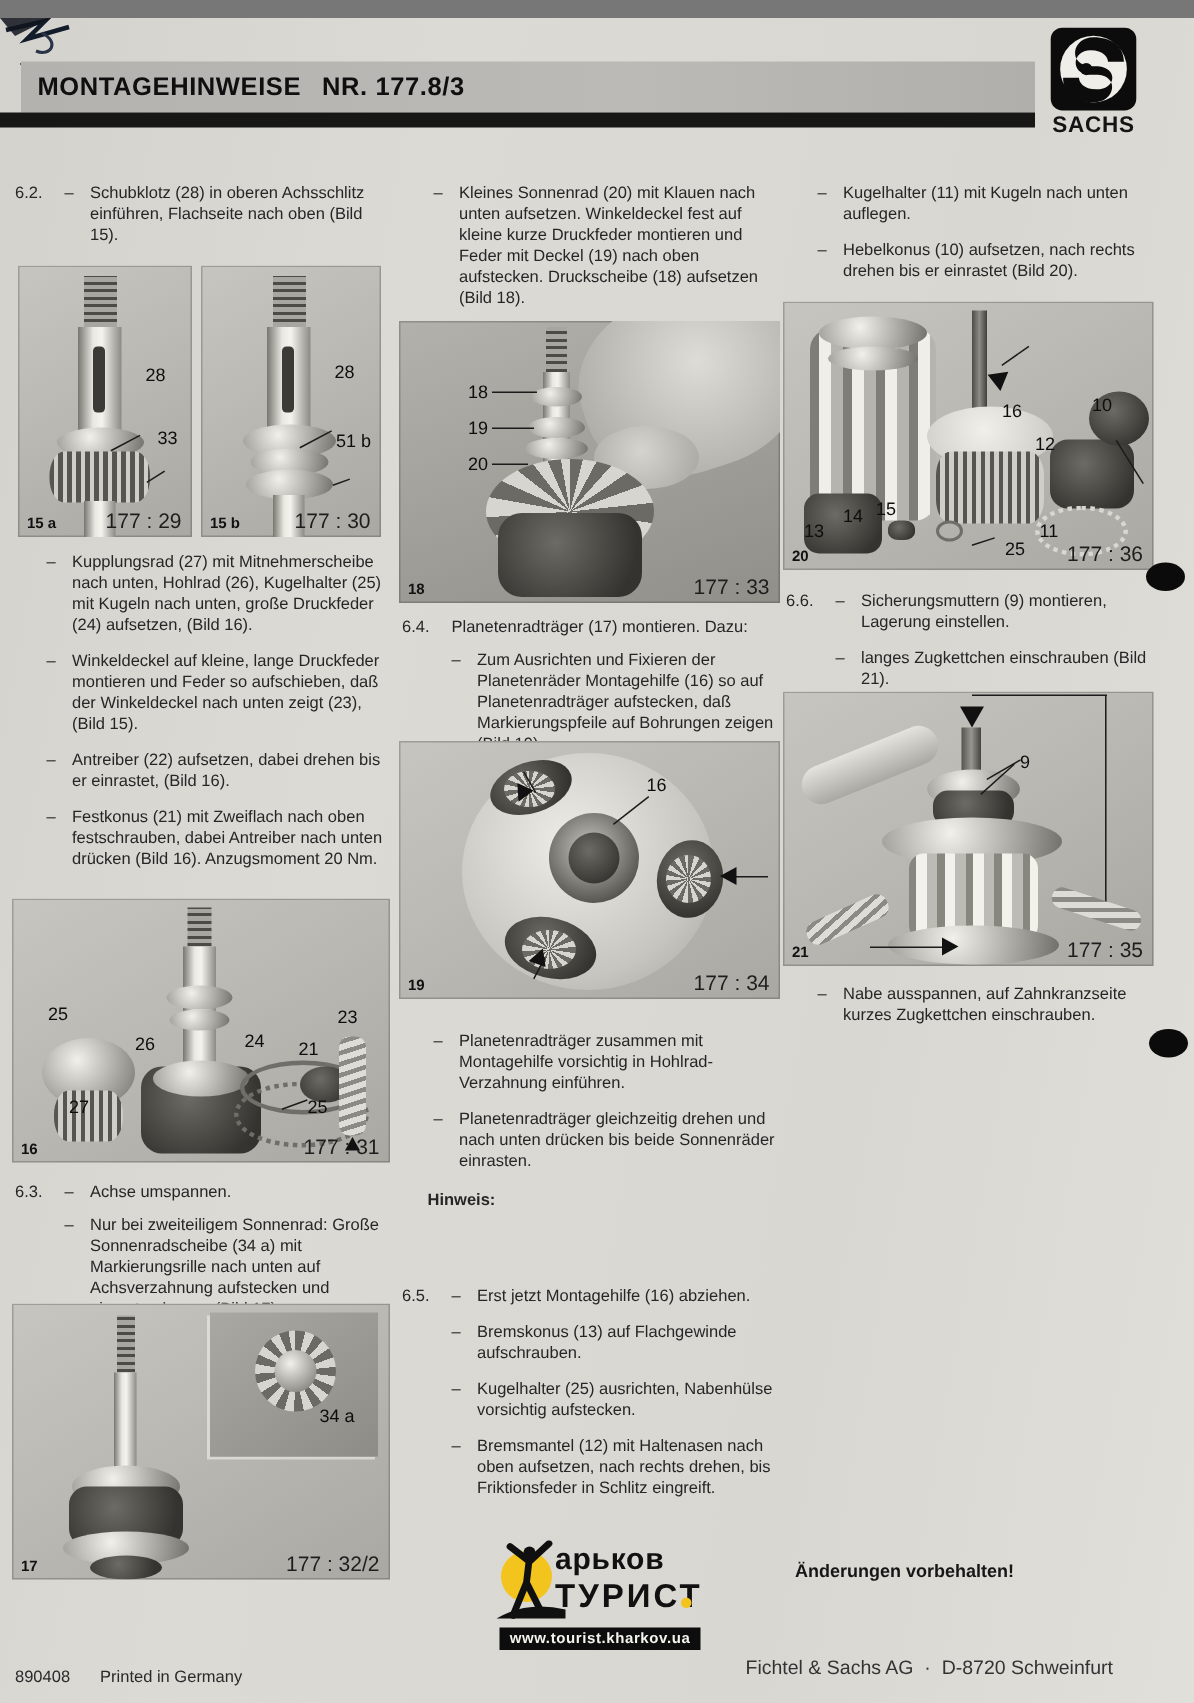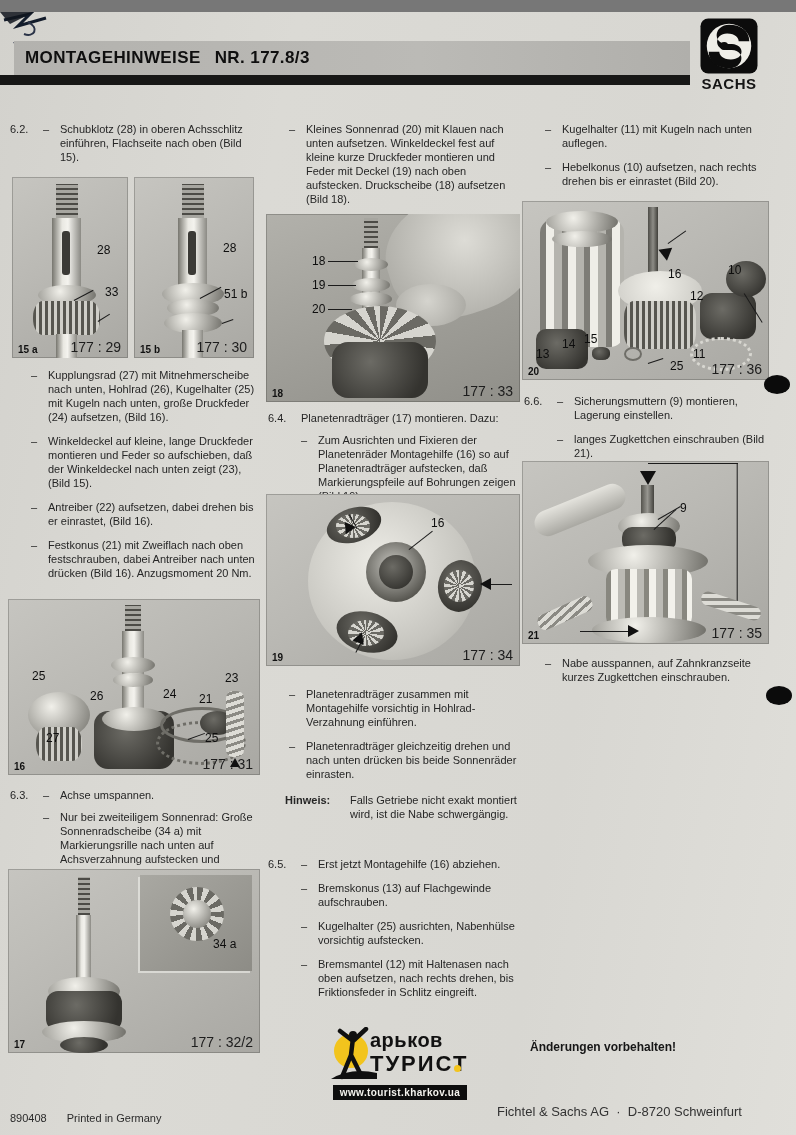--- a/index.html
+++ b/index.html
@@ -268,21 +268,20 @@
           <span class="dash">–</span>
           <p>Planetenradträger zusammen mit Montagehilfe vorsichtig in Hohlrad-Verzahnung einführen.</p>
         </div>
       <div class="bullet" style="margin-bottom:12px">
           <span class="dash">–</span>
         <p>Planetenradträger gleichzeitig drehen und nach unten drücken bis beide Sonnenräder einrasten.</p>
       </div>
     </div>
     <div style="display:flex;margin-left:17px">
       <span style="font-weight:bold;width:65px;flex:none">Hinweis:</span>
-      <p>Falls Getriebe nicht exakt montiert wird, ist die Nabe schwergängig.</p>
     </div>
   </div>
 
   <div class="col" style="left:268px;top:845px;width:252px">
     <div class="sec">
       <span class="num">6.5.</span>
       <div class="body">
         <div class="bullet">
             <span class="dash">–</span>
           <p class="subline">Erst jetzt Montagehilfe (16) abziehen.</p>

